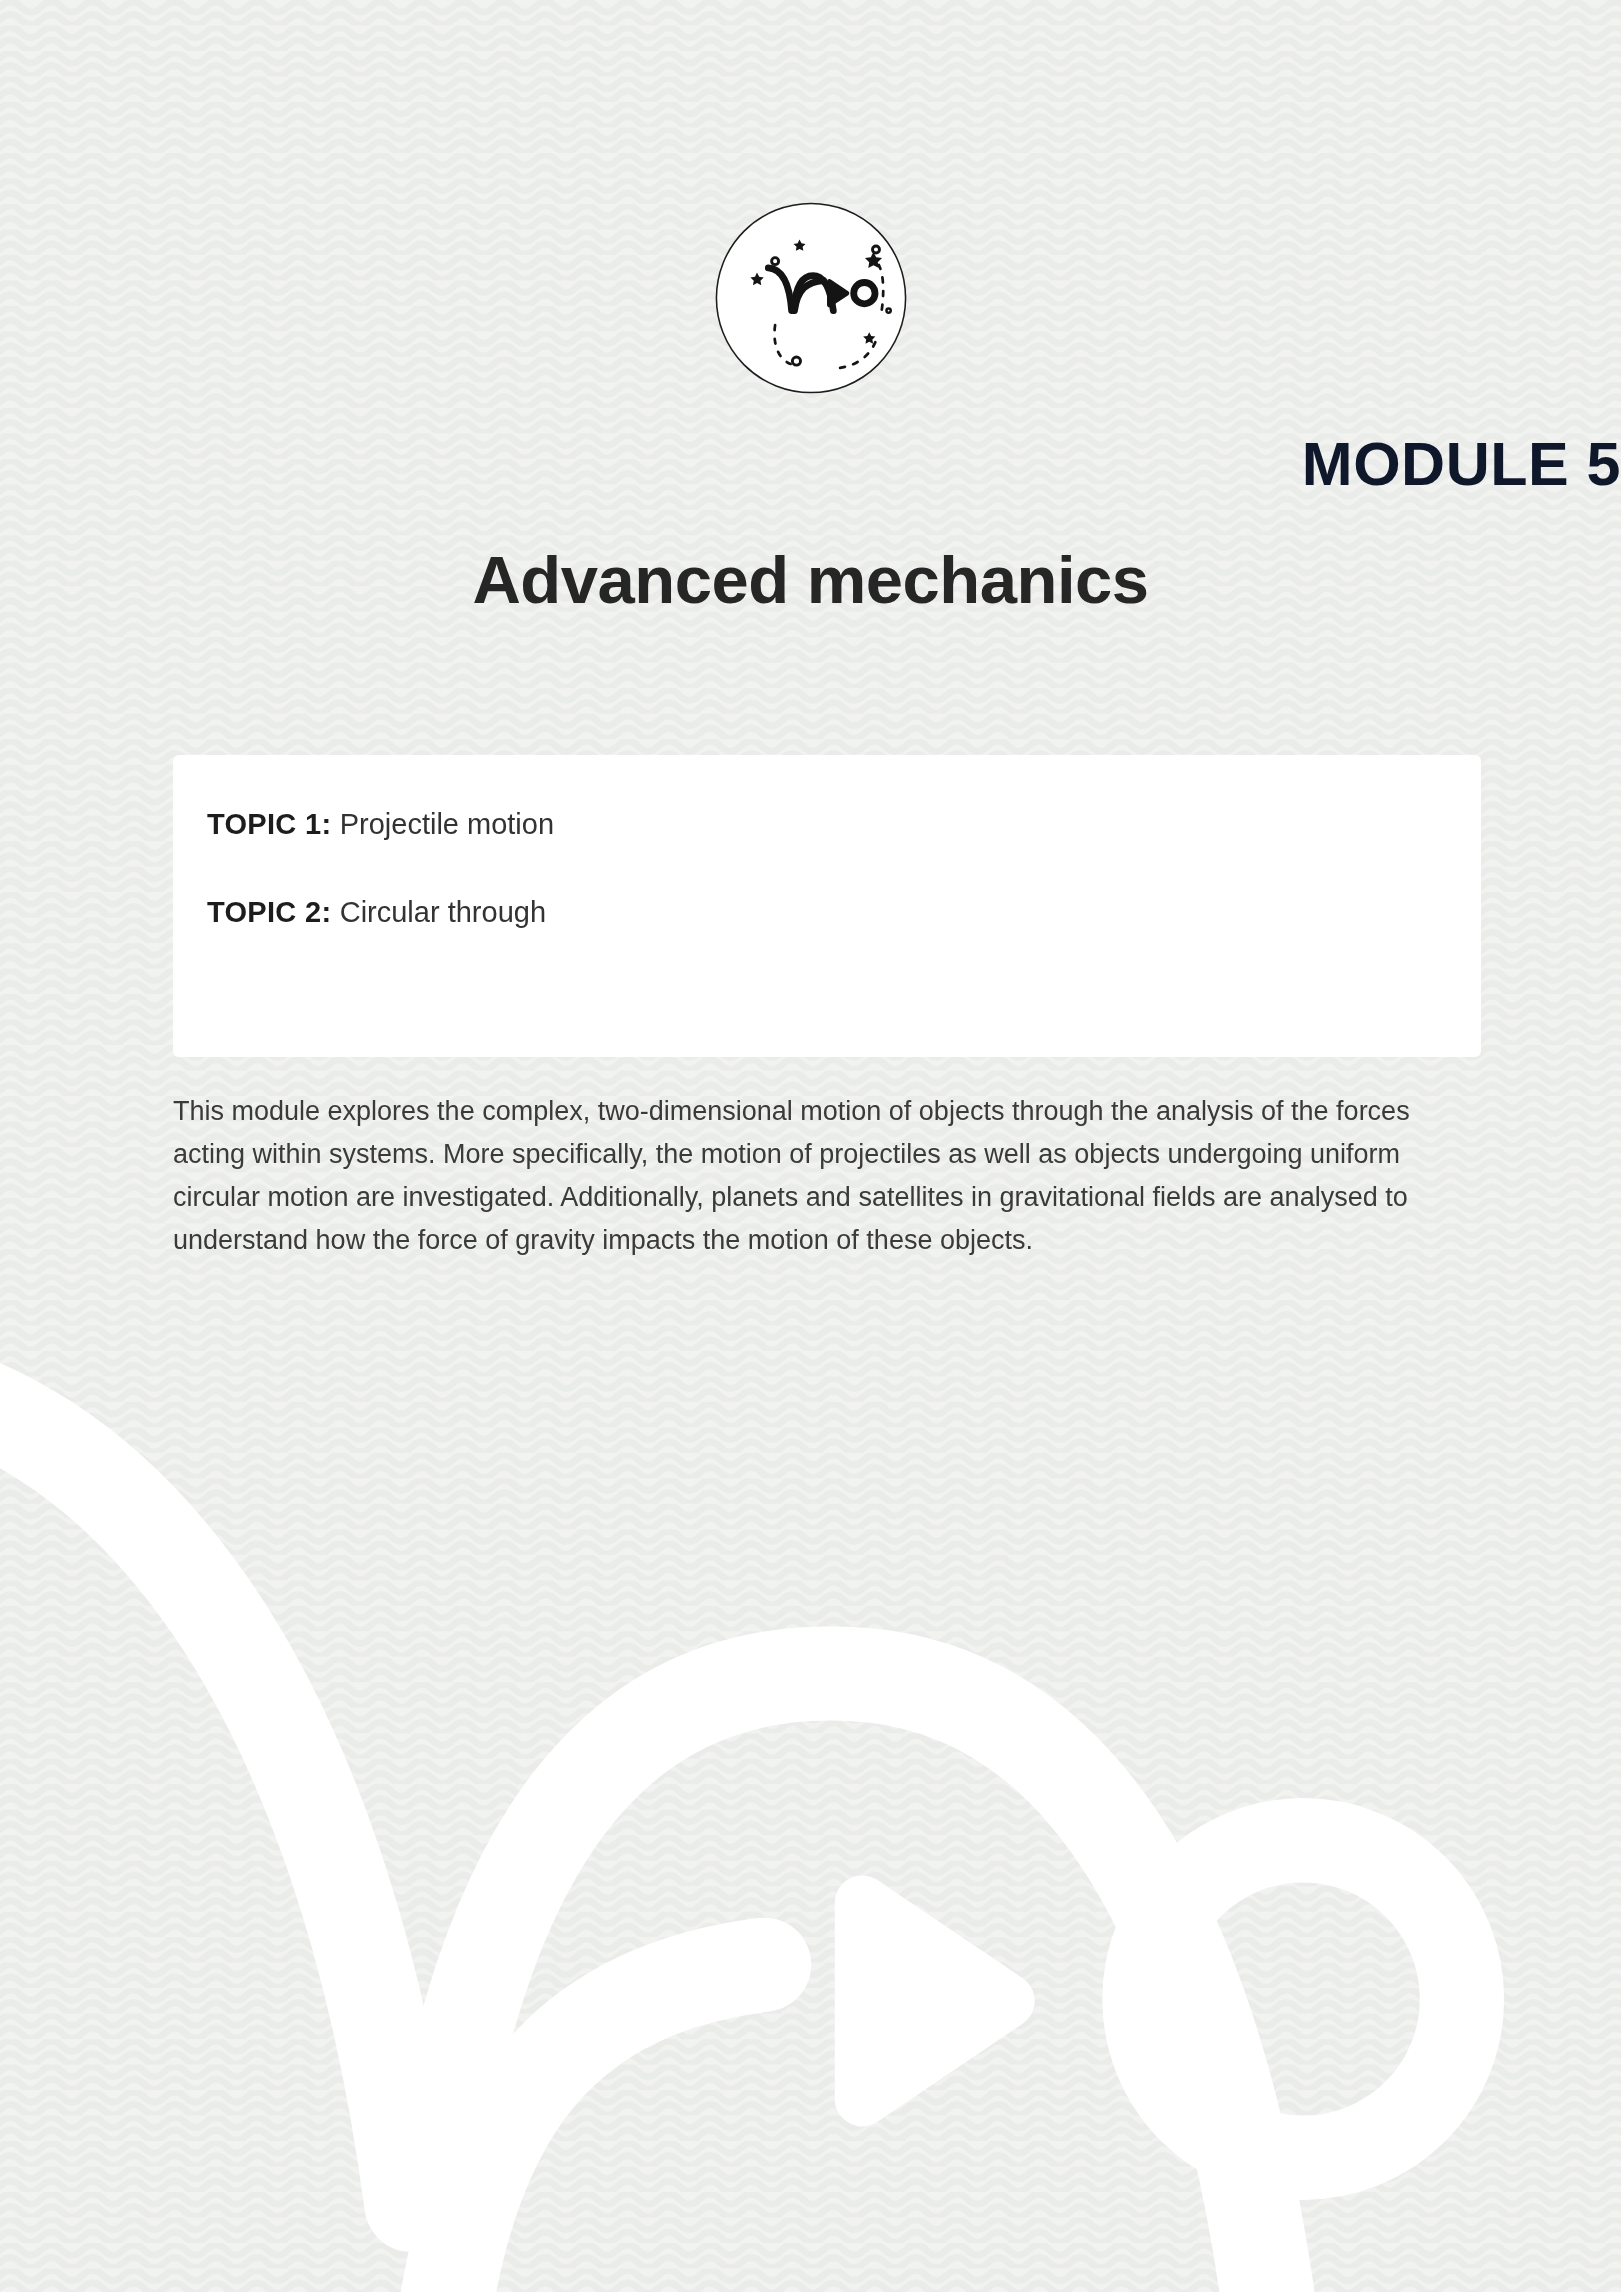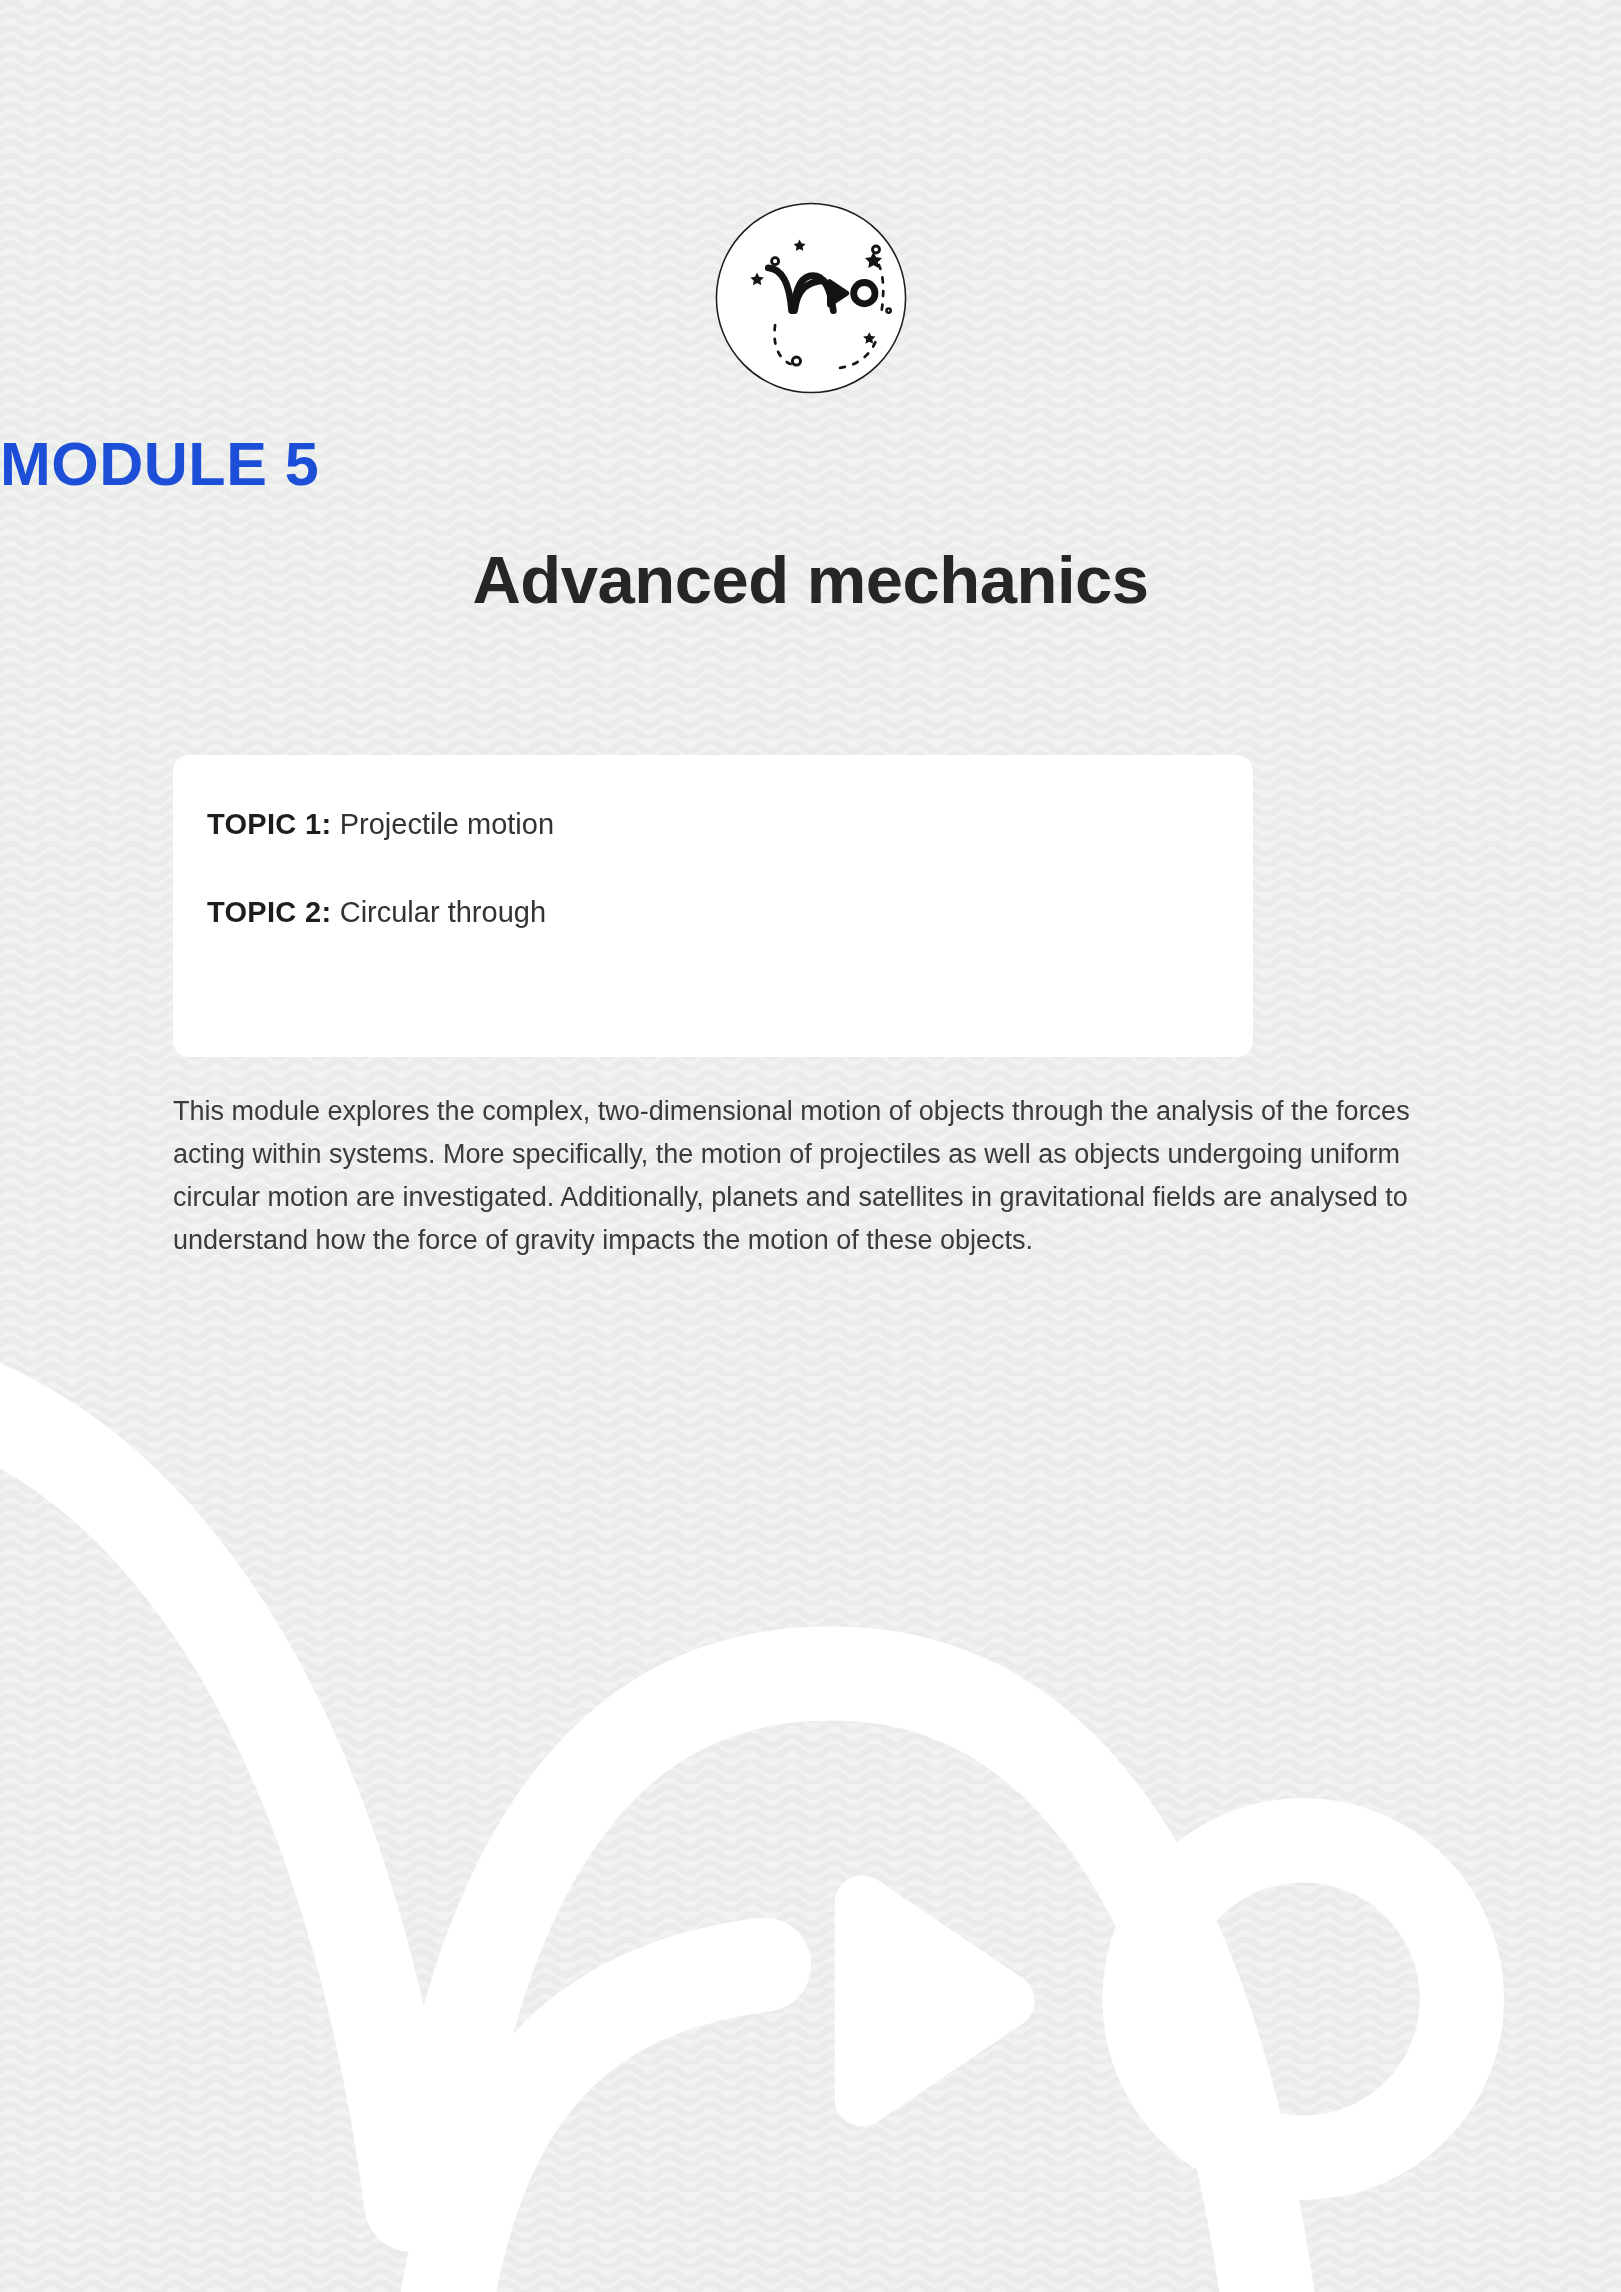--- a/index.html
+++ b/index.html
@@ -65,25 +65,25 @@
     width: 194px;
     height: 194px;
   }
 
   
   .module-title {
     position: absolute;
     left: 0;
     right: 0;
     top: 434px;
-    text-align: left;
+    text-align: right;
     font-size: 61px;
     font-weight: 700;
     letter-spacing: 0.5px;
-    color: #1d4ed8;
+    color: #0f172a;
     line-height: 1;
   }
 
   .module-subtitle {
     position: absolute;
     left: 0;
     right: 0;
     top: 546px;
     text-align: center;
     font-size: 67px;
@@ -91,24 +91,24 @@
     letter-spacing: -0.5px;
     color: #262626;
     line-height: 1;
   }
 
   
   .topics-card {
     position: absolute;
     left: 173px;
     top: 755px;
-    width: 1080px;
+    width: 1308px;
     height: 302px;
     background: #ffffff;
-    border-radius: 16px;
+    border-radius: 6px;
     padding: 55px 0 0 34px;
   }
 
   .topic-row {
     font-size: 29px;
     color: #2d2d2d;
     line-height: 1;
     margin-bottom: 59px;
     white-space: nowrap;
   }

